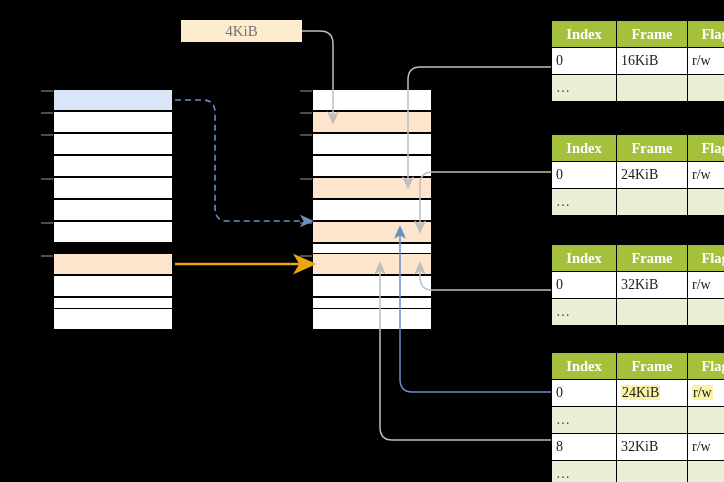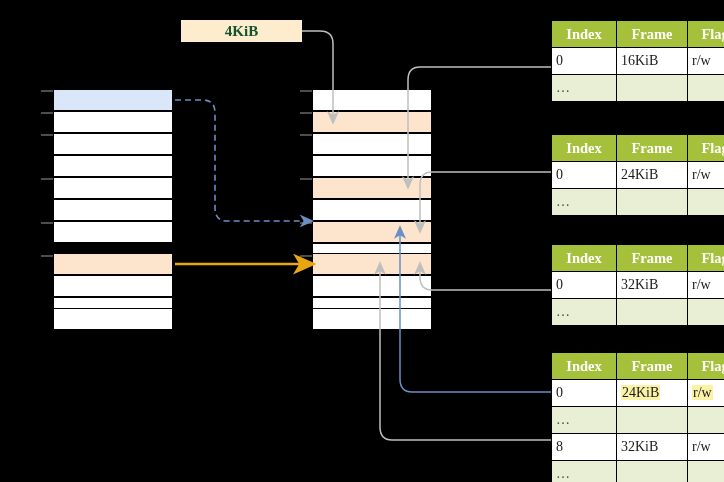--- a/index.html
+++ b/index.html
@@ -26,26 +26,25 @@
     position:absolute;
     height:2px;
     background:#4d4d4d;
   }
 
   
   .sizelabel{
     position:absolute;
     box-sizing:border-box;
     background:#fdeccd;
-    color:#14532d;
+    color:#737373;
     font-size:15px;
     line-height:22px;
     text-align:center;
     white-space:nowrap;
-    font-weight:bold;
   }
 
   
   .ptable{
     position:absolute;
     border-collapse:collapse;
     table-layout:fixed;
     background:#fff;
     font-size:14px;
   }

